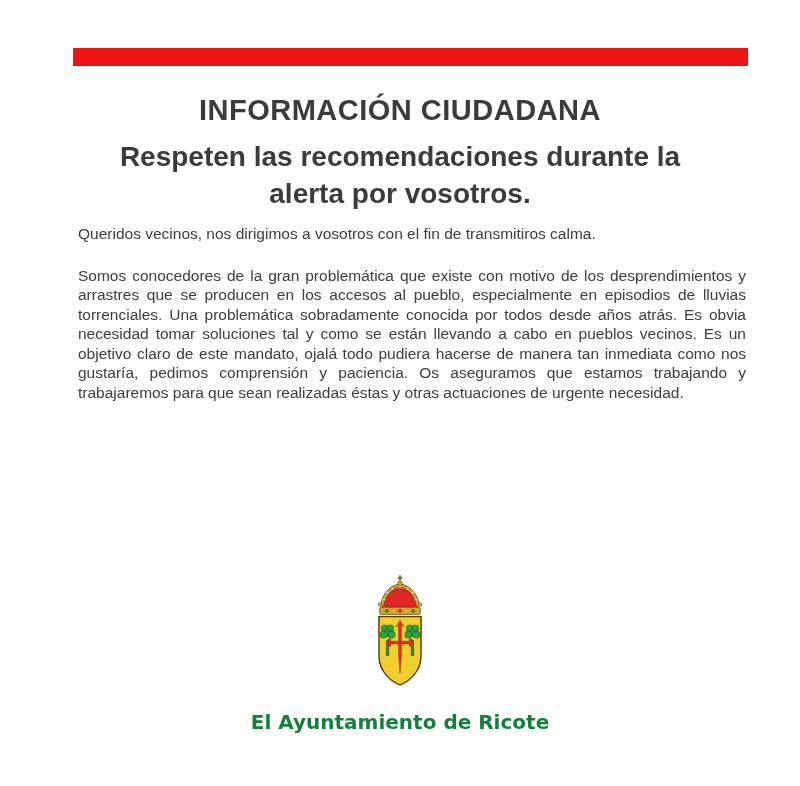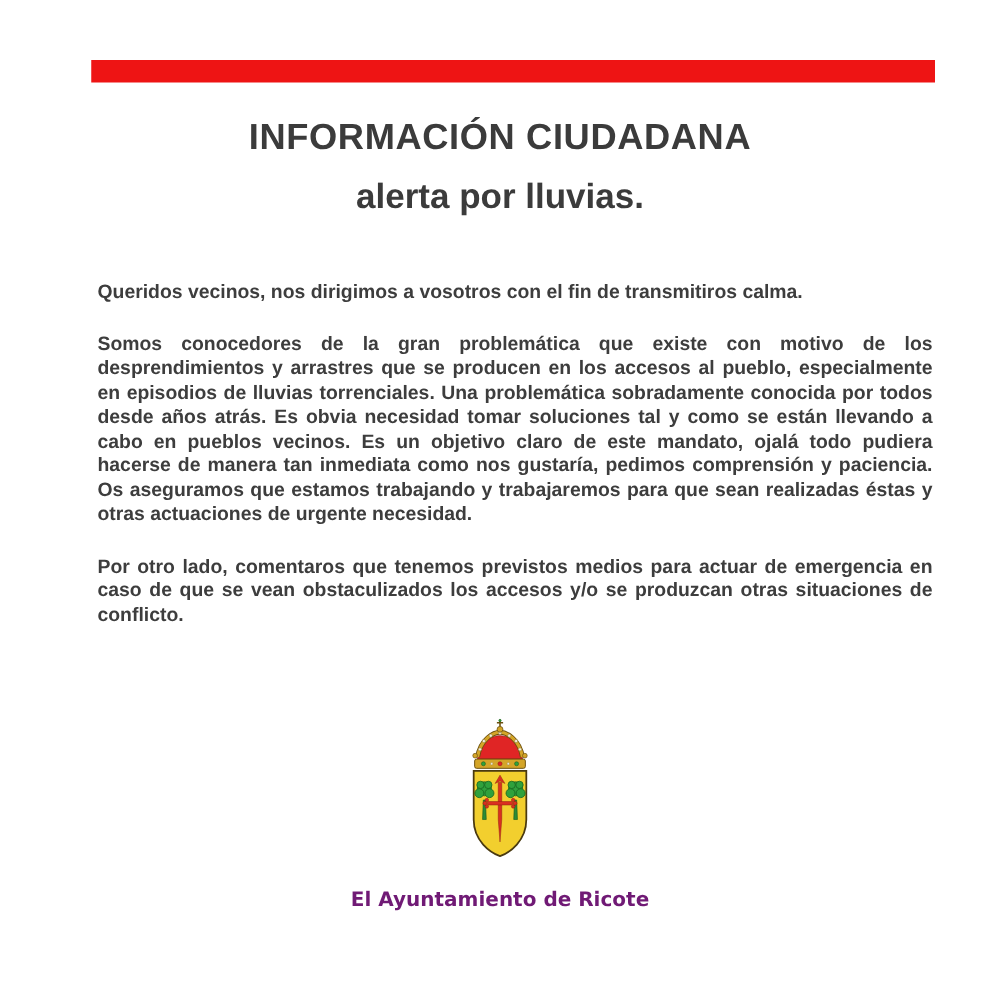--- a/index.html
+++ b/index.html
@@ -33,54 +33,54 @@
     color:#3b3b3b;
   }
   .content {
     position:absolute;
     left:78px; top:224px;
     width:668px;
     font-size:15.5px;
     line-height:19.5px;
     color:#3d3d3d;
   }
-  .content p { margin:0 0 22px 0;font-weight:bold; }
+  .content p { margin:0 0 22px 0; }
   .content p.just { text-align:justify; }
   .crest-wrap {
     position:absolute;
     top:574px; left:0; right:0;
     text-align:center;
   }
   .crest-wrap svg { display:inline-block; }
   .caption {
     position:absolute;
     top:710px; left:0; right:0;
     text-align:center;
     font-family:"DejaVu Sans", sans-serif;
-    font-size:16px; font-weight:bold;
-    color:#701a75;
+    font-size:20px; font-weight:bold;
+    color:#15803d;
   }
 </style>
 </head>
 <body>
 
 <div class="page">
 
   <div class="red-bar"></div>
 
   <div class="doc-title">INFORMACIÓN CIUDADANA</div>
 
   <div class="doc-subtitle">
-    <div>alerta por lluvias.</div>
+    <div>Respeten las recomendaciones durante la</div>
+    <div>alerta por vosotros.</div>
   </div>
 
   <div class="content">
     <p>Queridos vecinos, nos dirigimos a vosotros con el fin de transmitiros calma.</p>
     <p class="just">Somos conocedores de la gran problemática que existe con motivo de los desprendimientos y arrastres que se producen en los accesos al pueblo, especialmente en episodios de lluvias torrenciales. Una problemática sobradamente conocida por todos desde años atrás. Es obvia necesidad tomar soluciones tal y como se están llevando a cabo en pueblos vecinos. Es un objetivo claro de este mandato, ojalá todo pudiera hacerse de manera tan inmediata como nos gustaría, pedimos comprensión y paciencia. Os aseguramos que estamos trabajando y trabajaremos para que sean realizadas éstas y otras actuaciones de urgente necesidad.</p>
-    <p class="just">Por otro lado, comentaros que tenemos previstos medios para actuar de emergencia en caso de que se vean obstaculizados los accesos y/o se produzcan otras situaciones de conflicto.</p>
   </div>
 
   <div class="crest-wrap">
     <svg width="78" height="118" viewBox="0 0 100 150" xmlns="http://www.w3.org/2000/svg">
 
       <g>
 
         <path d="M27,42 C28,25 40,18 50,18 C60,18 72,25 73,42 Z" fill="#e02525" stroke="#8a1212" stroke-width="0.7"></path>
 
         <path d="M27,40 C30,21 44,14.5 50,14.5 C56,14.5 70,21 73,40" fill="none" stroke="#6b4f0e" stroke-width="5"></path>

